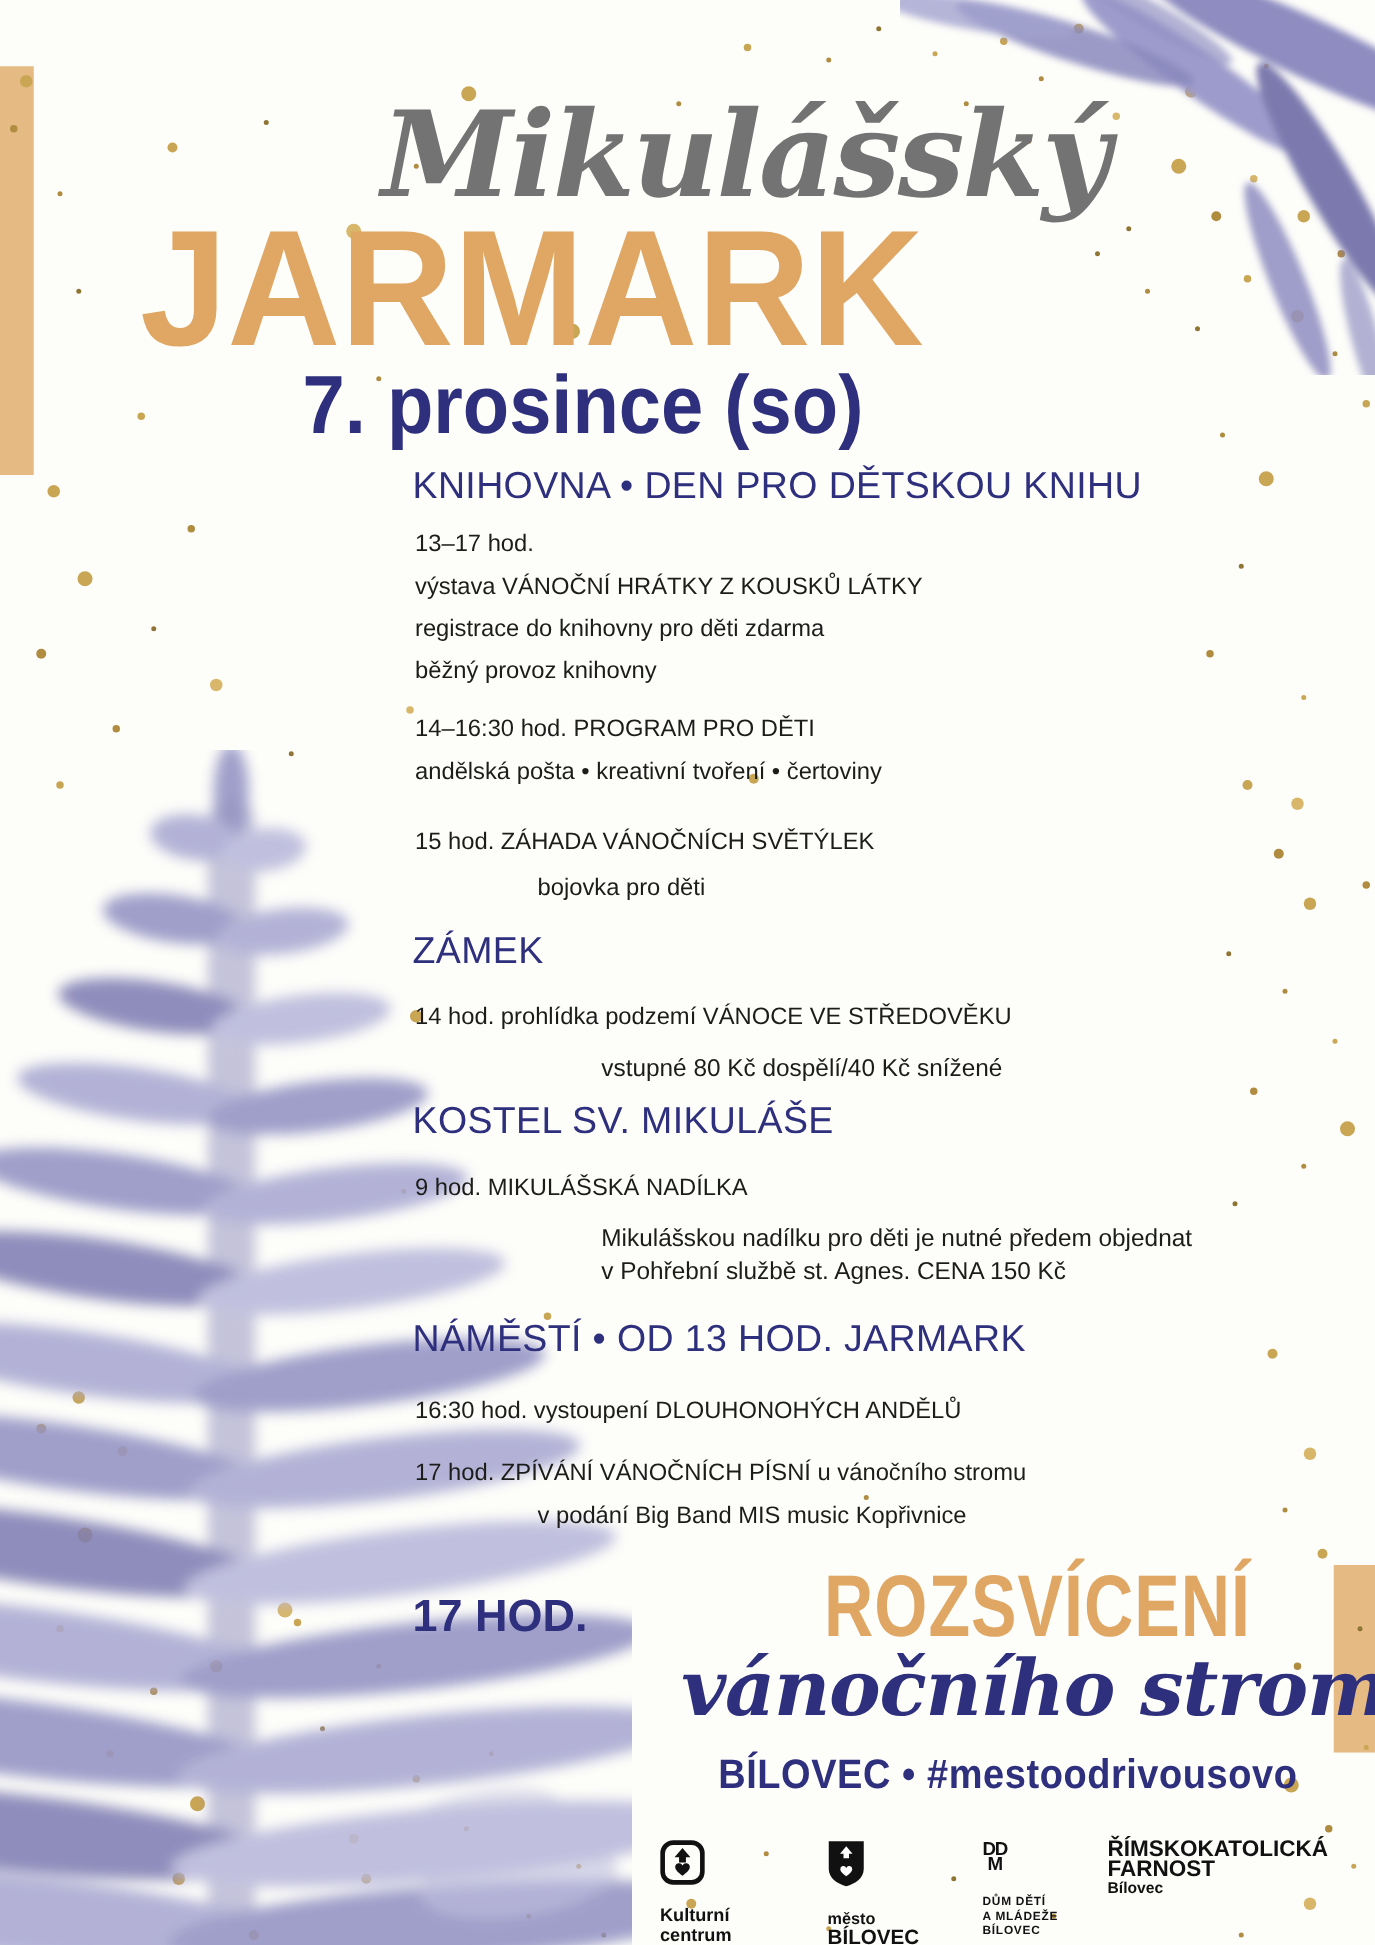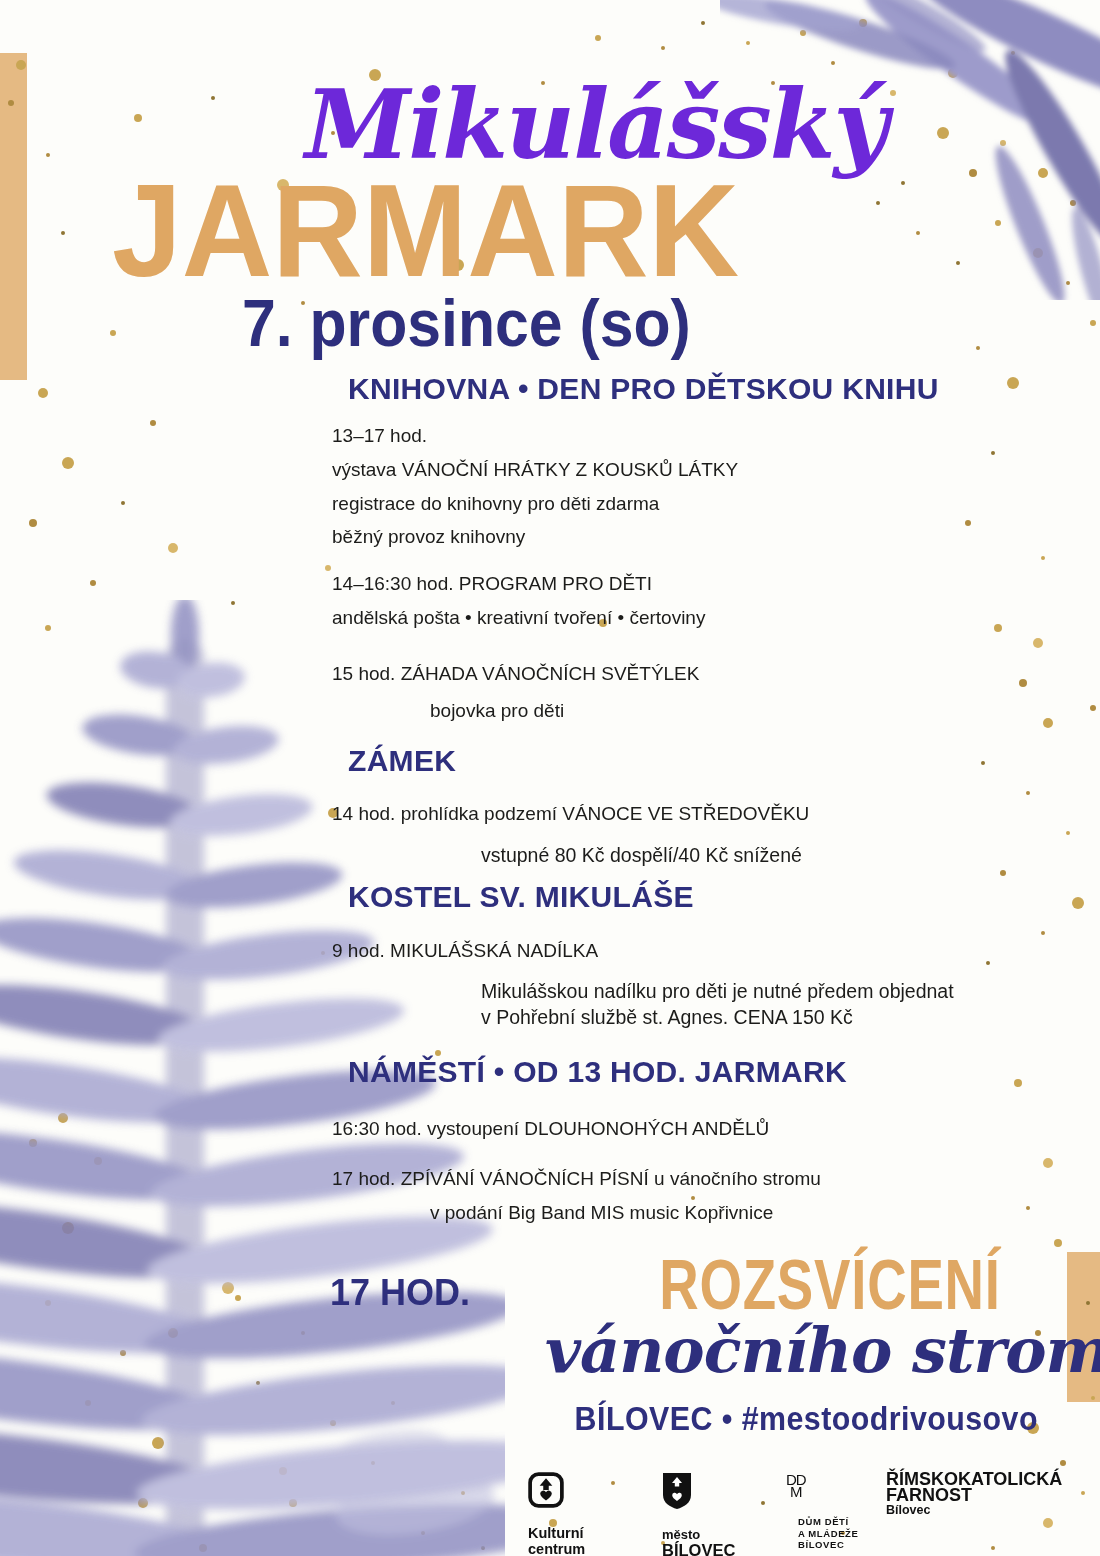--- a/index.html
+++ b/index.html
@@ -61,35 +61,35 @@
   }
 
   
   .branches{position:absolute;right:0;top:0;}
   .tree{position:absolute;left:-55px;top:600px;}
 
   
   .title-script{
     position:absolute;left:305px;top:70px;width:540px;margin:0;text-align:center;
     font-family:"DejaVu Serif", serif;font-style:italic;font-weight:700;
-    font-size:95px;line-height:110px;letter-spacing:-2px;color:#6d28d9;
+    font-size:95px;line-height:110px;letter-spacing:-2px;color:#737373;
   }
   .title-main{
     position:absolute;left:112px;top:172px;margin:0;
     font-size:132px;line-height:118px;font-weight:800;letter-spacing:0;
     color:#dfa763;transform:scaleX(.95);transform-origin:left top;white-space:nowrap;
   }
   .date-line{
     position:absolute;left:242px;top:288px;
     font-size:66px;line-height:70px;font-weight:800;color:#2e2f7d;
     transform:scaleX(.92);transform-origin:left top;white-space:nowrap;
   }
 
   
-  .shead{position:absolute;font-size:30px;line-height:34px;font-weight:700;color:#2e2f7d;letter-spacing:.3px;white-space:nowrap;margin-left:18px;}
+  .shead{position:absolute;font-size:30px;line-height:34px;font-weight:400;color:#2e2f7d;letter-spacing:.3px;white-space:nowrap;}
   .bline{position:absolute;font-size:19px;line-height:31px;color:#1c1c1a;white-space:nowrap;}
   .sline{position:absolute;font-size:19.5px;line-height:24px;color:#1c1c1a;white-space:nowrap;margin-left:44px;}
 
   
   .finale-time{position:absolute;left:330px;top:1272px;font-size:36px;font-weight:800;color:#2e2f7d;white-space:nowrap;}
   .finale-gold{
     position:absolute;left:580px;top:1252px;width:500px;margin:0;text-align:center;
     font-size:70px;line-height:66px;font-weight:800;letter-spacing:1px;color:#dfa763;
     transform:scaleX(.78);transform-origin:center top;white-space:nowrap;
   }
@@ -104,22 +104,22 @@
     transform:scaleX(.92);transform-origin:center top;white-space:nowrap;
   }
 
   
   .logo{position:absolute;display:flex;gap:18px;align-items:flex-start;color:#111;flex-direction:column;}
   .logo .txt{display:flex;flex-direction:column;}
   .kc-t1,.kc-t2{font-size:14.5px;line-height:15.5px;font-weight:800;}
   .kc-sub{font-size:13px;line-height:17px;font-weight:400;color:#333;}
   .mb-t1{font-size:13px;line-height:14px;font-weight:800;}
   .mb-t2{font-size:16.5px;line-height:17px;font-weight:800;}
-  .ddm-mark{font-size:15px;line-height:12px;font-weight:400;letter-spacing:-1px;text-align:center;}
-  .ddm-t{font-size:9.5px;line-height:11.5px;font-weight:800;letter-spacing:.6px;margin-left:12px;}
+  .ddm-mark{font-size:15px;line-height:12px;font-weight:700;letter-spacing:-1px;text-align:center;}
+  .ddm-t{font-size:9.5px;line-height:11.5px;font-weight:800;letter-spacing:.6px;}
   .rf-t{font-size:18px;line-height:15.5px;font-weight:800;}
   .rf-sub{font-size:12.5px;line-height:15px;font-weight:700;}
 </style>
 </head>
 <body>
 
 <div class="bar-left"></div>
 <div class="bar-right"></div>
 
 <div class="glitter"></div>

